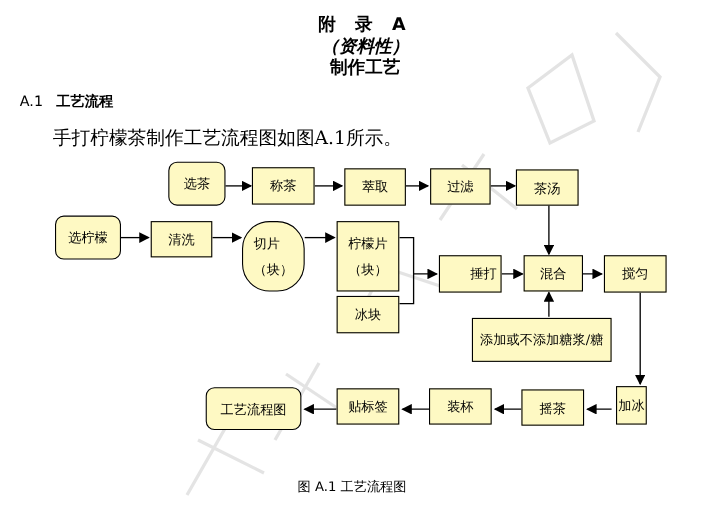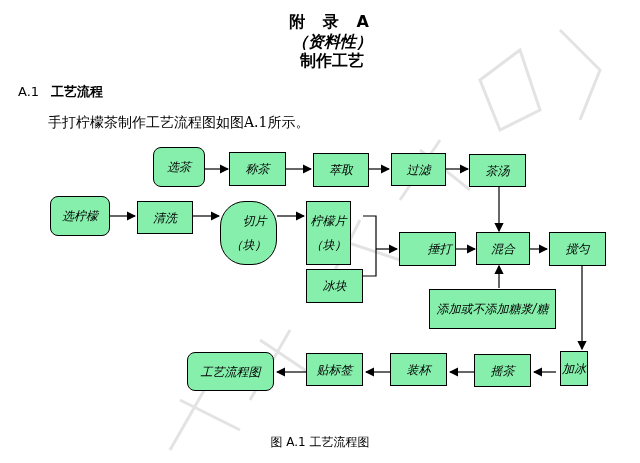--- a/index.html
+++ b/index.html
@@ -5,24 +5,24 @@
     html, body { margin: 0; padding: 0; background: #ffffff; }
     body { width: 640px; height: 463px; position: relative; overflow: hidden;
            font-family: "DejaVu Sans", sans-serif; color: #000; }
     .watermark { position: absolute; left: 0; top: 0; width: 640px; height: 463px; pointer-events: none; }
     .hdr { position: absolute; left: 12px; width: 640px; text-align: center; font-size: 16px; font-weight: bold; }
     #h1 { top: 12px; letter-spacing: 6px; }
     #h2 { top: 32px; font-style: italic; }
     #h3 { top: 51px; }
     #sec { position: absolute; left: 18px; top: 83px; font-size: 13px; font-weight: bold; }
     #sec .num { font-weight: normal; margin-right: 12px; }
-    #intro { position: absolute; left: 48px; top: 114px; font-size: 14px; font-family: "DejaVu Serif", serif; }
-    .box { position: absolute; border: 1.5px solid #000; background: #86efac; box-sizing: border-box;
-           display: flex; align-items: center; justify-content: center; text-align: right;
-           font-family: "DejaVu Serif", serif; font-size: 12px; line-height: 24px; white-space: pre-line; font-style: italic; }
+    #intro { position: absolute; left: 48px; top: 114px; font-size: 17px; font-family: "DejaVu Serif", serif; }
+    .box { position: absolute; border: 1.5px solid #000; background: #fef9c3; box-sizing: border-box;
+           display: flex; align-items: center; justify-content: center; text-align: left;
+           font-family: "DejaVu Serif", serif; font-size: 12px; line-height: 24px; white-space: pre-line; }
     .box.round { border-radius: 8px; }
     svg.links { position: absolute; left: 0; top: 0; width: 640px; height: 463px; }
     #cap { position: absolute; left: 0; width: 640px; top: 434px; text-align: center; font-size: 12px; }
   </style>
 </head>
 <body>
 
 <svg class="watermark" viewBox="0 0 640 463">
   <g stroke="#d8d8d8" stroke-width="3" fill="none" opacity="0.7">
     <path d="M480 80 L520 50 L540 110 L500 130 Z"></path>
@@ -79,21 +79,21 @@
 <div class="box round" style="left:153px;top:147px;width:52px;height:40px;">选茶</div>
 <div class="box" style="left:229px;top:152px;width:57px;height:34px;">称茶</div>
 <div class="box" style="left:313px;top:153px;width:56px;height:34px;">萃取</div>
 <div class="box" style="left:391px;top:153px;width:55px;height:33px;">过滤</div>
 <div class="box" style="left:469px;top:154px;width:57px;height:33px;">茶汤</div>
 
 <div class="box round" style="left:50px;top:196px;width:60px;height:40px;">选柠檬</div>
 <div class="box" style="left:137px;top:201px;width:56px;height:33px;">清洗</div>
 <div class="box" style="left:220px;top:201px;width:57px;height:64px;border-radius:25px;">切片
 （块）</div>
-<div class="box" style="left:306px;top:201px;width:45px;height:64px;">柠檬片
+<div class="box" style="left:306px;top:201px;width:57px;height:64px;">柠檬片
 （块）</div>
 <div class="box" style="left:306px;top:269px;width:57px;height:34px;">冰块</div>
 <div class="box" style="left:399px;top:232px;width:57px;height:34px;padding-left:24px;">捶打</div>
 <div class="box" style="left:476px;top:232px;width:54px;height:33px;">混合</div>
 <div class="box" style="left:429px;top:289px;width:127px;height:40px;">添加或不添加糖浆/糖</div>
 <div class="box" style="left:549px;top:232px;width:57px;height:34px;">搅匀</div>
 
 <div class="box" style="left:560px;top:351px;width:28px;height:35px;">加冰</div>
 <div class="box" style="left:474px;top:354px;width:57px;height:33px;">摇茶</div>
 <div class="box" style="left:390px;top:353px;width:57px;height:33px;">装杯</div>

